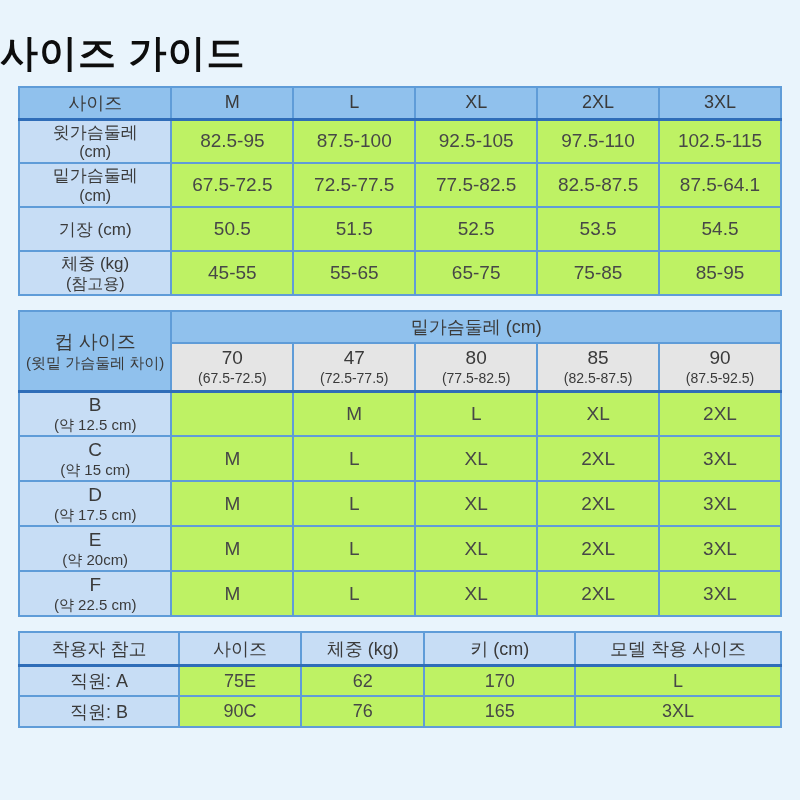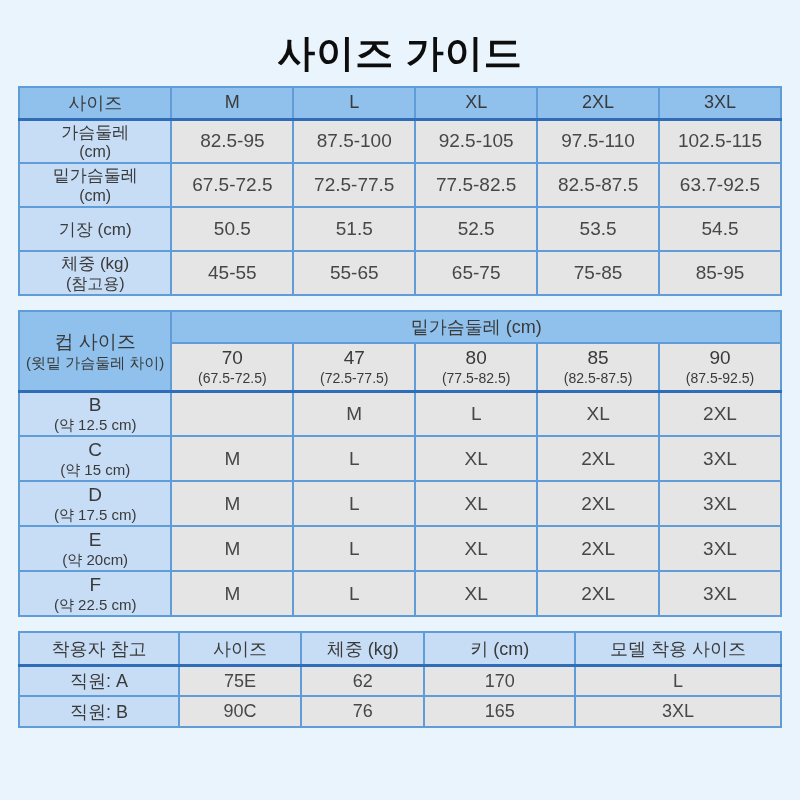--- a/index.html
+++ b/index.html
@@ -4,21 +4,20 @@
 <style>
   html,body{margin:0;padding:0;}
   body{
     width:800px;height:800px;
     background:#e9f4fc;
     font-family:"Liberation Sans","DejaVu Sans",sans-serif;
     color:#454545;
     overflow:hidden;
   }
   .page-title{
-    text-align:center;
     font-size:38px;
     font-weight:bold;
     color:#0d0d0d;
     padding-top:28px;
     height:58px;
     letter-spacing:1px;
   }
   table{
     width:764px;
     margin:0 auto;
@@ -31,21 +30,21 @@
   td{
     border:2px solid #5f9cd8;
     text-align:center;
     vertical-align:middle;
     padding:1px 3px;
     font-size:19px;
   }
   .hdr{background:#90c1ed;color:#3a3a3a;}
   .lbl{background:#c7ddf5;color:#3a3a3a;}
   .sub-hdr{background:#e5e5e5;color:#3a3a3a;}
-  .cell{background:#e5e5e5;color:#474747;}
+  .cell{background:#bef264;color:#474747;}
   .thick-bottom{border-bottom:3px solid #2f6db8;}
   .l1{font-size:17px;line-height:1.25;}
   .l2{font-size:16px;line-height:1.15;text-align:center;}
   .big{font-size:19px;line-height:1.2;}
   .small{font-size:14px;line-height:1.15;}
   .mid{font-size:15px;line-height:1.2;}
   .corner-title{font-size:19px;line-height:1.3;}
   .corner-sub{font-size:15px;line-height:1.2;max-width:140px;margin:0 auto;}
   
   .t1-h{height:32px;}
@@ -75,39 +74,39 @@
       <tr class="t1-h">
     <td class="hdr thick-bottom hdr-cell-fs">사이즈</td>
     <td class="hdr thick-bottom hdr-cell-fs">M</td>
     <td class="hdr thick-bottom hdr-cell-fs">L</td>
     <td class="hdr thick-bottom hdr-cell-fs">XL</td>
     <td class="hdr thick-bottom hdr-cell-fs">2XL</td>
     <td class="hdr thick-bottom hdr-cell-fs">3XL</td>
   </tr>
   <tr class="t1-r">
     <td class="lbl">
-      <div class="l1">가슴둘레</div>
+      <div class="l1">윗가슴둘레</div>
       <div class="l2">(cm)</div>
     </td>
     <td class="cell">82.5-95</td>
     <td class="cell">87.5-100</td>
     <td class="cell">92.5-105</td>
     <td class="cell">97.5-110</td>
     <td class="cell">102.5-115</td>
   </tr>
   <tr class="t1-r">
     <td class="lbl">
       <div class="l1">밑가슴둘레</div>
       <div class="l2">(cm)</div>
     </td>
     <td class="cell">67.5-72.5</td>
     <td class="cell">72.5-77.5</td>
     <td class="cell">77.5-82.5</td>
     <td class="cell">82.5-87.5</td>
-    <td class="cell">63.7-92.5</td>
+    <td class="cell">87.5-64.1</td>
   </tr>
   <tr class="t1-r">
     <td class="lbl">
       <div class="l1">기장 (cm)</div>
     </td>
     <td class="cell">50.5</td>
     <td class="cell">51.5</td>
     <td class="cell">52.5</td>
     <td class="cell">53.5</td>
     <td class="cell">54.5</td>

